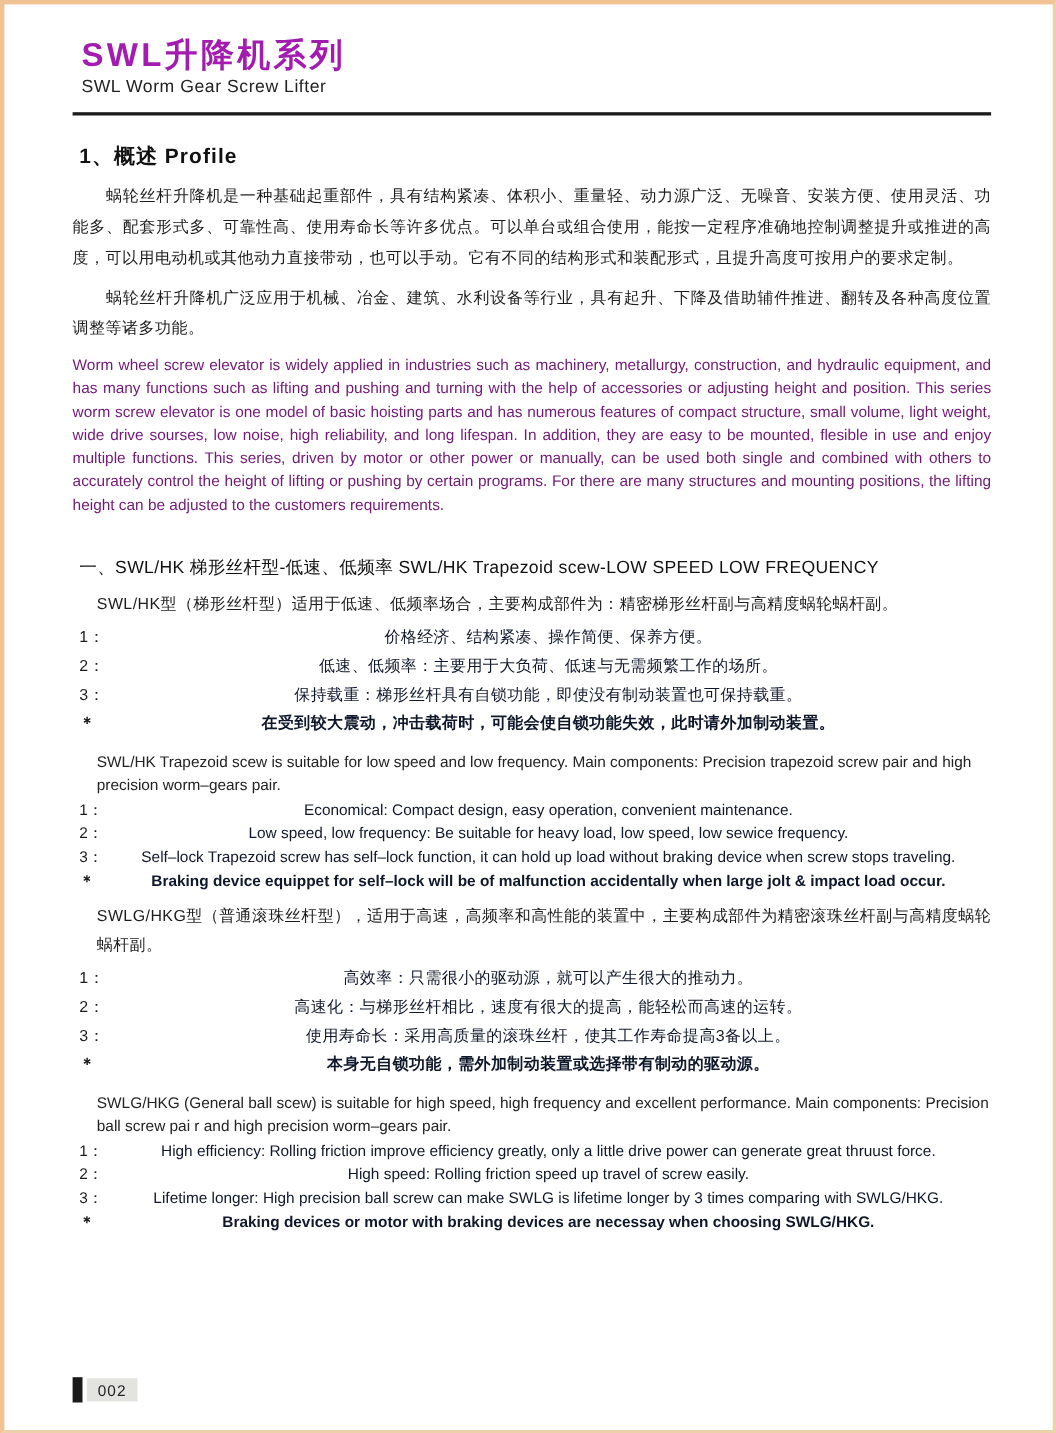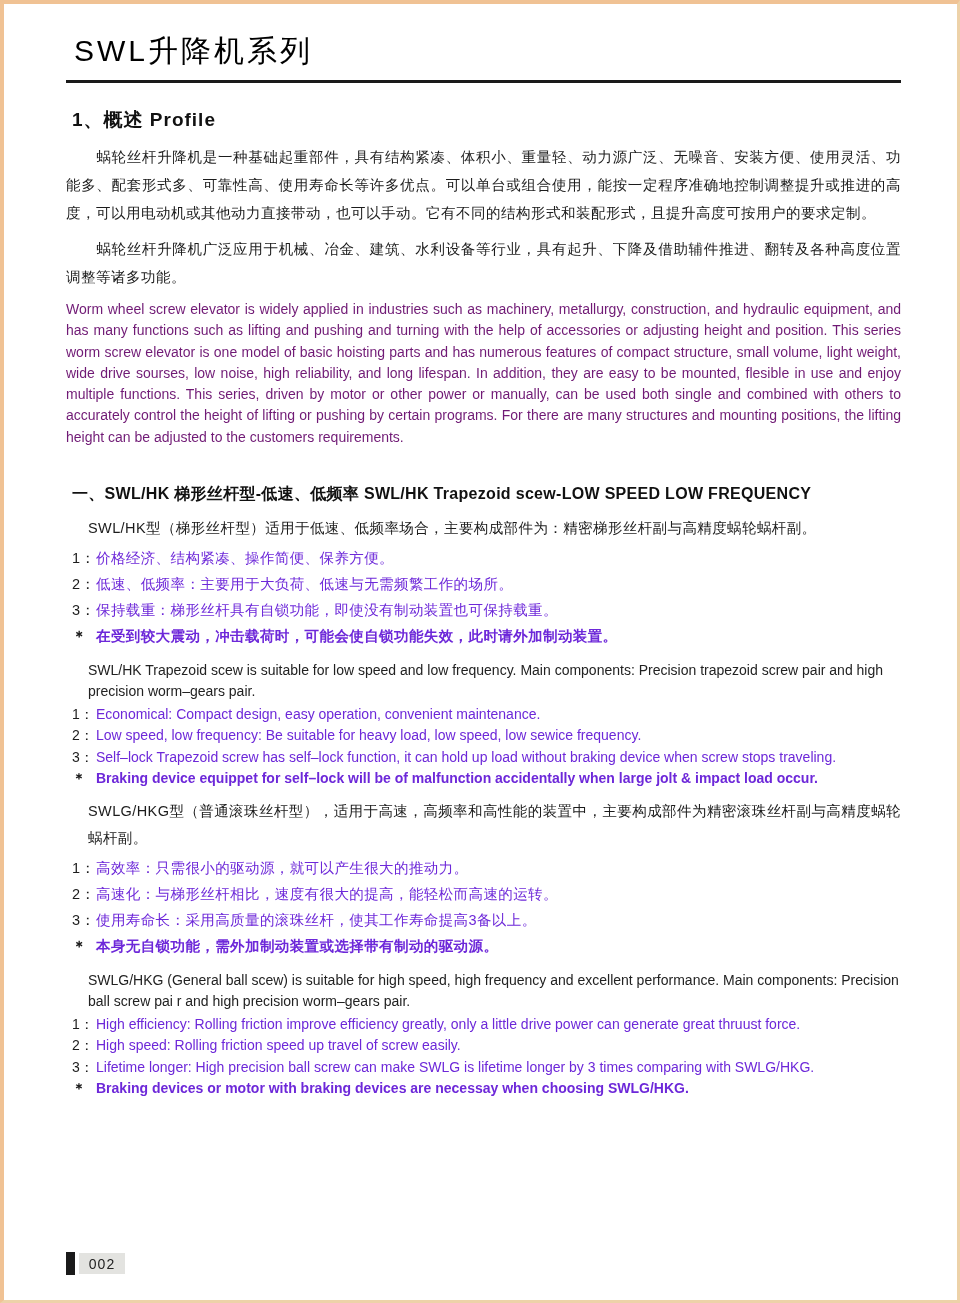--- a/index.html
+++ b/index.html
@@ -17,22 +17,22 @@
     border-left:4px solid #f0c294;
     border-right:3px solid #edd2a9;
     border-bottom:3px solid #edd2a9;
     overflow:hidden;
   }
   .inner { padding:30px 56px 0 62px; }
 
   .doc-title {
     margin-left:8px;
     font-size:30px; line-height:34px;
-    letter-spacing:3px; color:#000000;
-    font-weight:400;
+    letter-spacing:3px; color:#a21caf;
+    font-weight:700;
   }
   .doc-subtitle {
     margin-left:8px; margin-top:2px;
     font-size:16px; line-height:20px;
     letter-spacing:0.5px; color:#222;
   }
   .head-rule { margin-top:12px; height:3px; background:#1a1a1a; }
 
   .profile-heading {
     margin-top:24px; margin-left:6px;
@@ -48,39 +48,39 @@
   .cn-para + .cn-para { margin-top:8px; }
 
   .en-para {
     margin-top:8px;
     font-size:14px; line-height:21.3px;
     text-align:justify; color:#701a75;
   }
 
   .section-heading {
     margin-top:36px; margin-left:6px;
-    font-size:16px; font-weight:bold; color:#111;
+    font-size:16px; font-weight:normal; color:#111;
     letter-spacing:0.3px;
   }
   .section-heading.second { margin-top:44px; }
 
   .sec-intro-cn {
     margin-top:10px; margin-left:22px;
     font-size:14.5px; line-height:27px;
     text-align:justify; color:#1c1c1c; letter-spacing:0.4px;
   }
 
   .list-cn { margin-top:4px; }
   .list-row {
     display:flex; align-items:flex-start;
     margin-left:6px;
   }
   .list-cn .list-row { margin-top:7px; line-height:19px; font-size:14.5px; letter-spacing:0.4px; }
   .list-row .marker { flex:0 0 24px; color:#1c1c1c; }
-  .list-row .txt { flex:1; color:#6d28d9; }
+  .list-row .txt { flex:1; color:#0f172a;text-align:center; }
   .list-row.note .marker, .list-row.note .txt { font-weight:bold; }
 
   .sec-intro-en {
     margin-top:14px; margin-left:22px;
     font-size:14px; line-height:21px; color:#222;
     text-align:left;
   }
   .list-en { margin-top:1px; }
   .list-en .list-row { margin-top:2.5px; line-height:19px; font-size:14px; }
 
@@ -98,20 +98,21 @@
     font-size:14px; color:#222; letter-spacing:1px;
   }
 </style>
 </head>
 <body>
 
 <div class="page">
   <div class="inner">
 
     <div class="doc-title">SWL升降机系列</div>
+    <div class="doc-subtitle">SWL Worm  Gear Screw Lifter</div>
     <div class="head-rule"></div>
 
     <div class="profile-heading">1、概述 Profile</div>
     <p class="cn-para">蜗轮丝杆升降机是一种基础起重部件，具有结构紧凑、体积小、重量轻、动力源广泛、无噪音、安装方便、使用灵活、功能多、配套形式多、可靠性高、使用寿命长等许多优点。可以单台或组合使用，能按一定程序准确地控制调整提升或推进的高度，可以用电动机或其他动力直接带动，也可以手动。它有不同的结构形式和装配形式，且提升高度可按用户的要求定制。</p>
     <p class="cn-para">蜗轮丝杆升降机广泛应用于机械、冶金、建筑、水利设备等行业，具有起升、下降及借助辅件推进、翻转及各种高度位置调整等诸多功能。</p>
     <p class="en-para">Worm wheel screw elevator is widely applied in industries such as machinery, metallurgy, construction, and hydraulic equipment, and has many functions such as lifting and pushing and turning with the help of accessories or adjusting height and position. This series worm screw elevator is one model of basic hoisting parts and has numerous features of compact structure, small volume, light weight, wide drive sourses, low noise, high reliability, and long lifespan. In addition, they are easy to be mounted, flesible in use and enjoy multiple functions. This series, driven by motor or other power or manually, can be used both single and combined with others to accurately control the height of lifting or pushing by certain programs. For there are many structures and mounting positions, the lifting height can be adjusted to the customers requirements.</p>
 
     <div class="section-heading">一、SWL/HK 梯形丝杆型-低速、低频率  SWL/HK Trapezoid scew-LOW SPEED LOW FREQUENCY</div>
     <p class="sec-intro-cn">SWL/HK型（梯形丝杆型）适用于低速、低频率场合，主要构成部件为：精密梯形丝杆副与高精度蜗轮蜗杆副。</p>
     <div class="list-cn">

